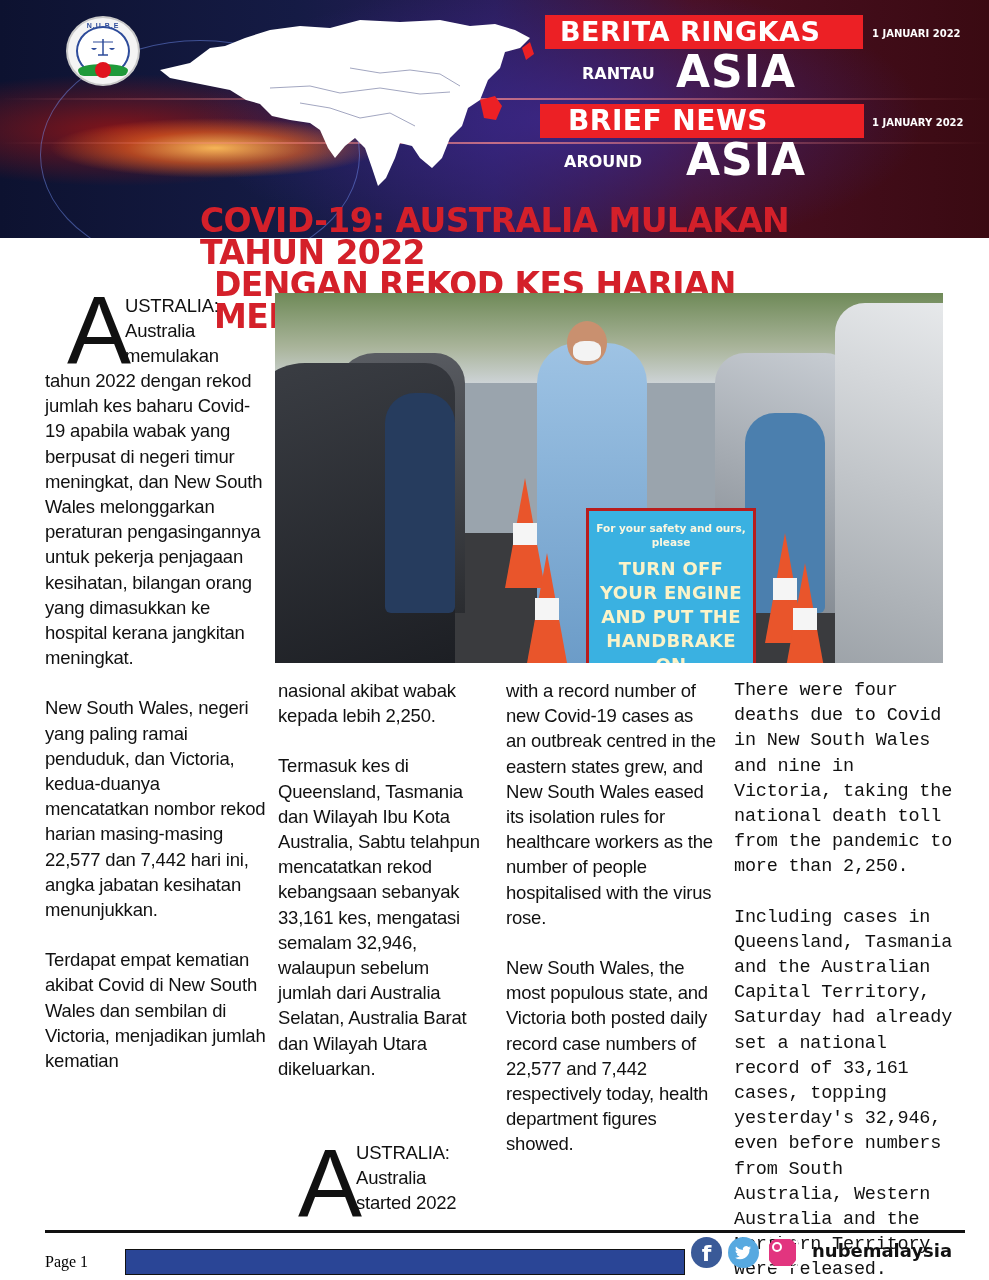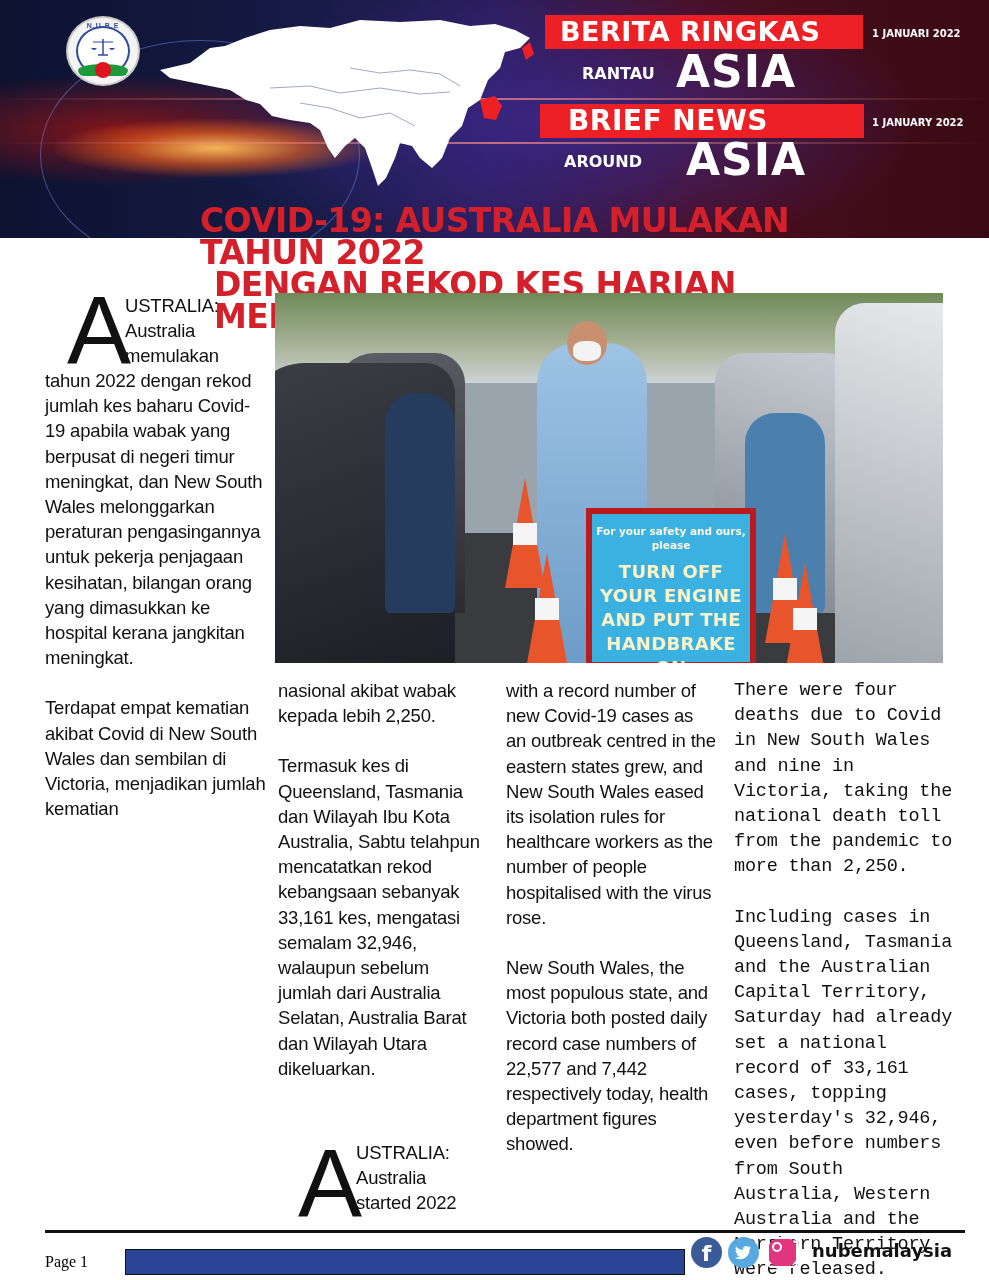--- a/index.html
+++ b/index.html
@@ -84,21 +84,21 @@
   .photo .car-left2 { position: absolute; left: 60px; top: 60px; width: 130px; height: 260px; background: linear-gradient(170deg,#5b5e64,#2a2c30); border-radius: 40px 30px 0 0; }
   .photo .car-right { position: absolute; left: 560px; top: 10px; width: 130px; height: 380px; background: linear-gradient(200deg,#e8eaec,#9aa0a6); border-radius: 30px 0 0 0; }
   .photo .car-right2 { position: absolute; left: 440px; top: 60px; width: 140px; height: 260px; background: linear-gradient(200deg,#c9ced4,#7d848c); border-radius: 30px 30px 0 0; }
   .photo .worker { position: absolute; left: 262px; top: 50px; width: 110px; height: 320px; background: linear-gradient(180deg,#9ec3e4,#6c9cc8); border-radius: 40px 40px 10px 10px; }
   .photo .worker-head { position: absolute; left: 292px; top: 28px; width: 40px; height: 44px; background: #c9906f; border-radius: 50%; }
   .photo .mask { position: absolute; left: 298px; top: 48px; width: 28px; height: 20px; background: #f3f3f3; border-radius: 40%; }
   .photo .worker2 { position: absolute; left: 110px; top: 100px; width: 70px; height: 220px; background: #263c5e; border-radius: 30px 30px 6px 6px; }
   .photo .worker3 { position: absolute; left: 470px; top: 120px; width: 80px; height: 200px; background: #4b7fae; border-radius: 30px 30px 6px 6px; }
   .photo .cone { position: absolute; width: 0; height: 0; border-left: 20px solid transparent; border-right: 20px solid transparent; border-bottom: 110px solid #e9552b; }
   .photo .cone::after { content: ""; position: absolute; left: -12px; top: 45px; width: 24px; height: 22px; background: #f5f5f5; }
-  .photo .sign { position: absolute; left: 311px; top: 215px; width: 170px; height: 160px; background: #3ab1e1; border: 6px solid #b91c1c; text-align: center; }
+  .photo .sign { position: absolute; left: 311px; top: 215px; width: 170px; height: 160px; background: #3ab1e1; border: 3px solid #b91c1c; text-align: center; }
   .photo .sign .s-small { margin-top: 10px; font-family: "DejaVu Sans", sans-serif; font-size: 10.5px; line-height: 14px; color: #fbf7e0; font-weight: bold; }
   .photo .sign .s-big { margin-top: 8px; font-family: "DejaVu Sans", sans-serif; font-size: 18px; line-height: 24px; color: #fbf3c8; font-weight: bold; letter-spacing: 0.3px; }
 
   
   .rule { position: absolute; left: 45px; top: 1230px; width: 920px; height: 3px; background: #111; }
   .page-no { position: absolute; left: 45px; top: 1253px; font-family: Liberation Serif, serif; font-size: 16px; color: #000000; }
   .page-bar { position: absolute; left: 125px; top: 1249px; width: 560px; height: 26px; background: #2a4596; border: 1px solid #111; }
   .social { position: absolute; top: 1237px; width: 31px; height: 31px; border-radius: 50%; }
   .social.fb { left: 691px; background: #3a5a98; }
   .social.tw { left: 728px; background: #57a9e0; }
@@ -161,20 +161,21 @@
 <div class="col col1">
   <div class="dropcap-block">
     <span class="dropcap">A</span>
     <div class="dropcap-lines">
       <div>USTRALIA:</div>
       <div>Australia</div>
       <div>memulakan</div>
     </div>
   </div>
   <p>tahun 2022 dengan rekod jumlah kes baharu Covid-19 apabila wabak yang berpusat di negeri timur meningkat, dan New South Wales melonggarkan peraturan pengasingannya untuk pekerja penjagaan kesihatan, bilangan orang yang dimasukkan ke hospital kerana jangkitan meningkat.</p>
+  <p>New South Wales, negeri yang paling ramai penduduk, dan Victoria, kedua-duanya mencatatkan nombor rekod harian masing-masing 22,577 dan 7,442 hari ini, angka jabatan kesihatan menunjukkan.</p>
   <p>Terdapat empat kematian akibat Covid di New South Wales dan sembilan di Victoria, menjadikan jumlah kematian</p>
 </div>
 
 <div class="photo">
   <div class="sky"></div>
   <div class="road"></div>
   <div class="car-left2"></div>
   <div class="car-left"></div>
   <div class="car-right2"></div>
   <div class="car-right"></div>

